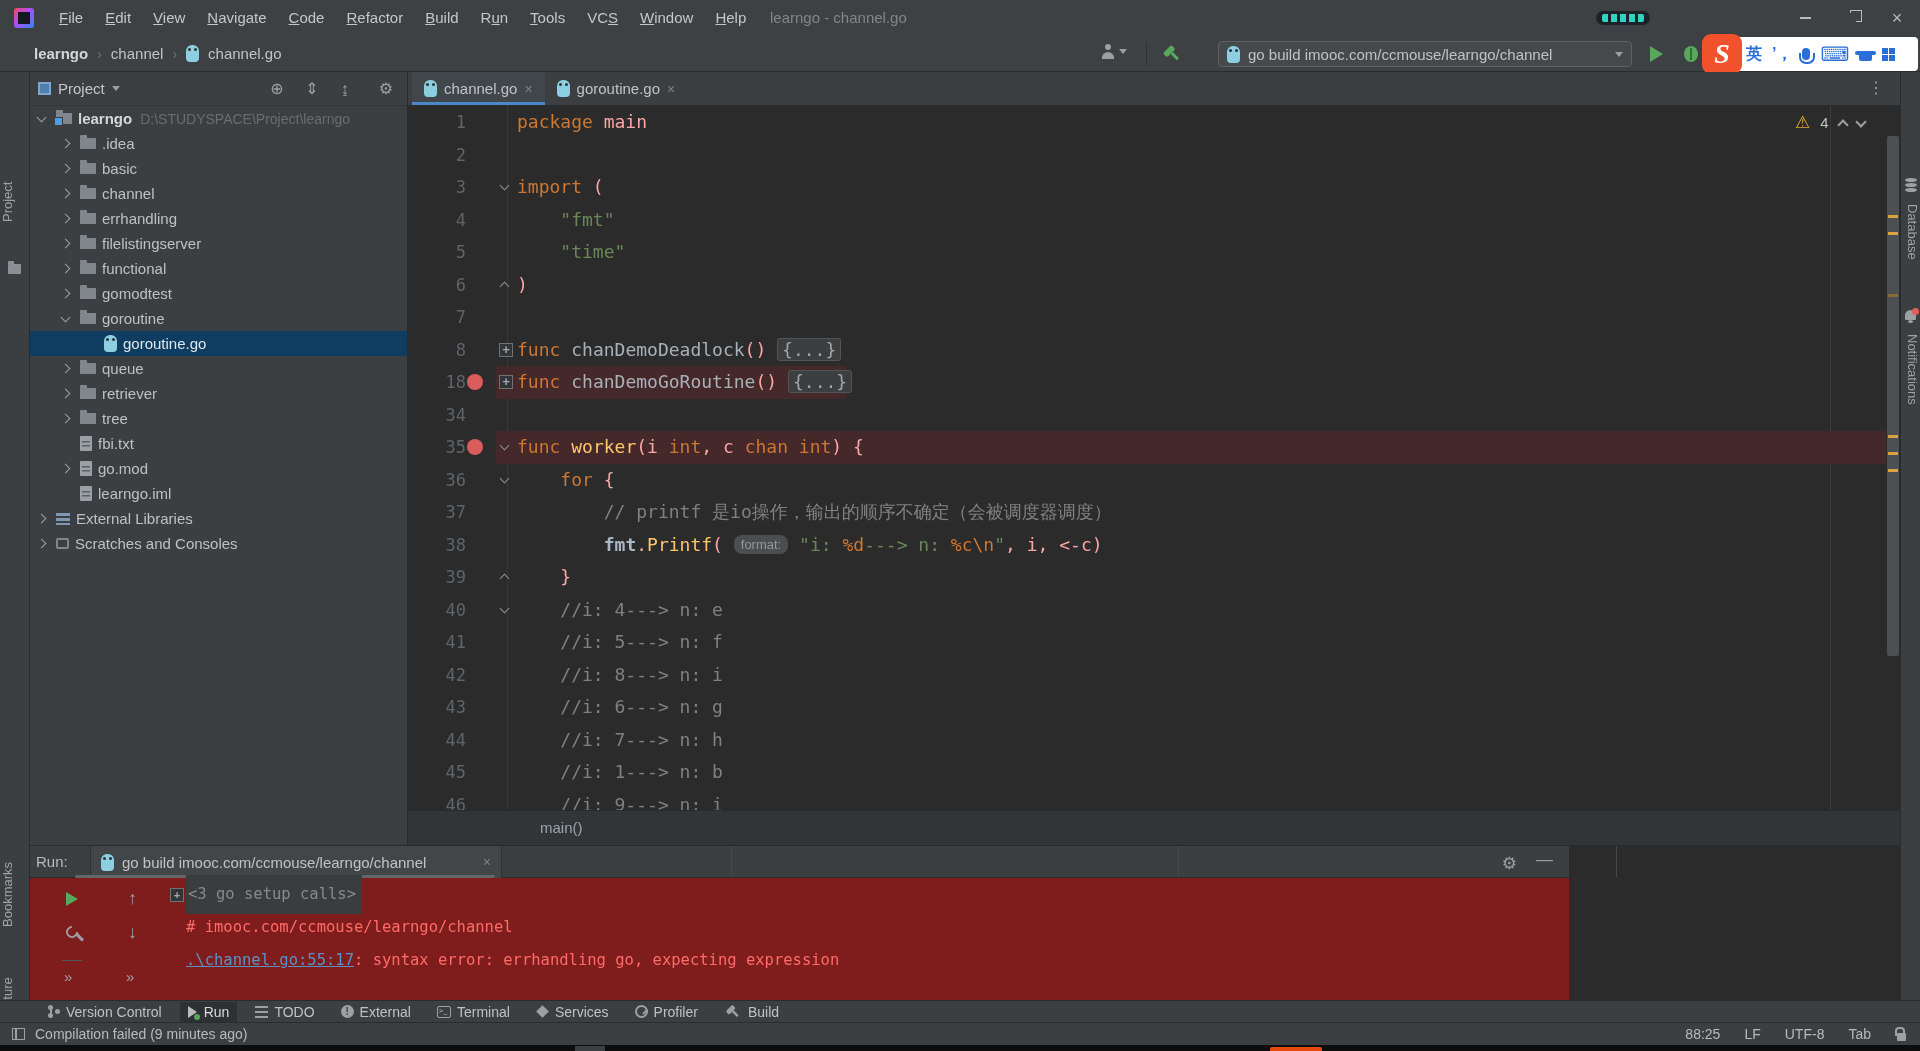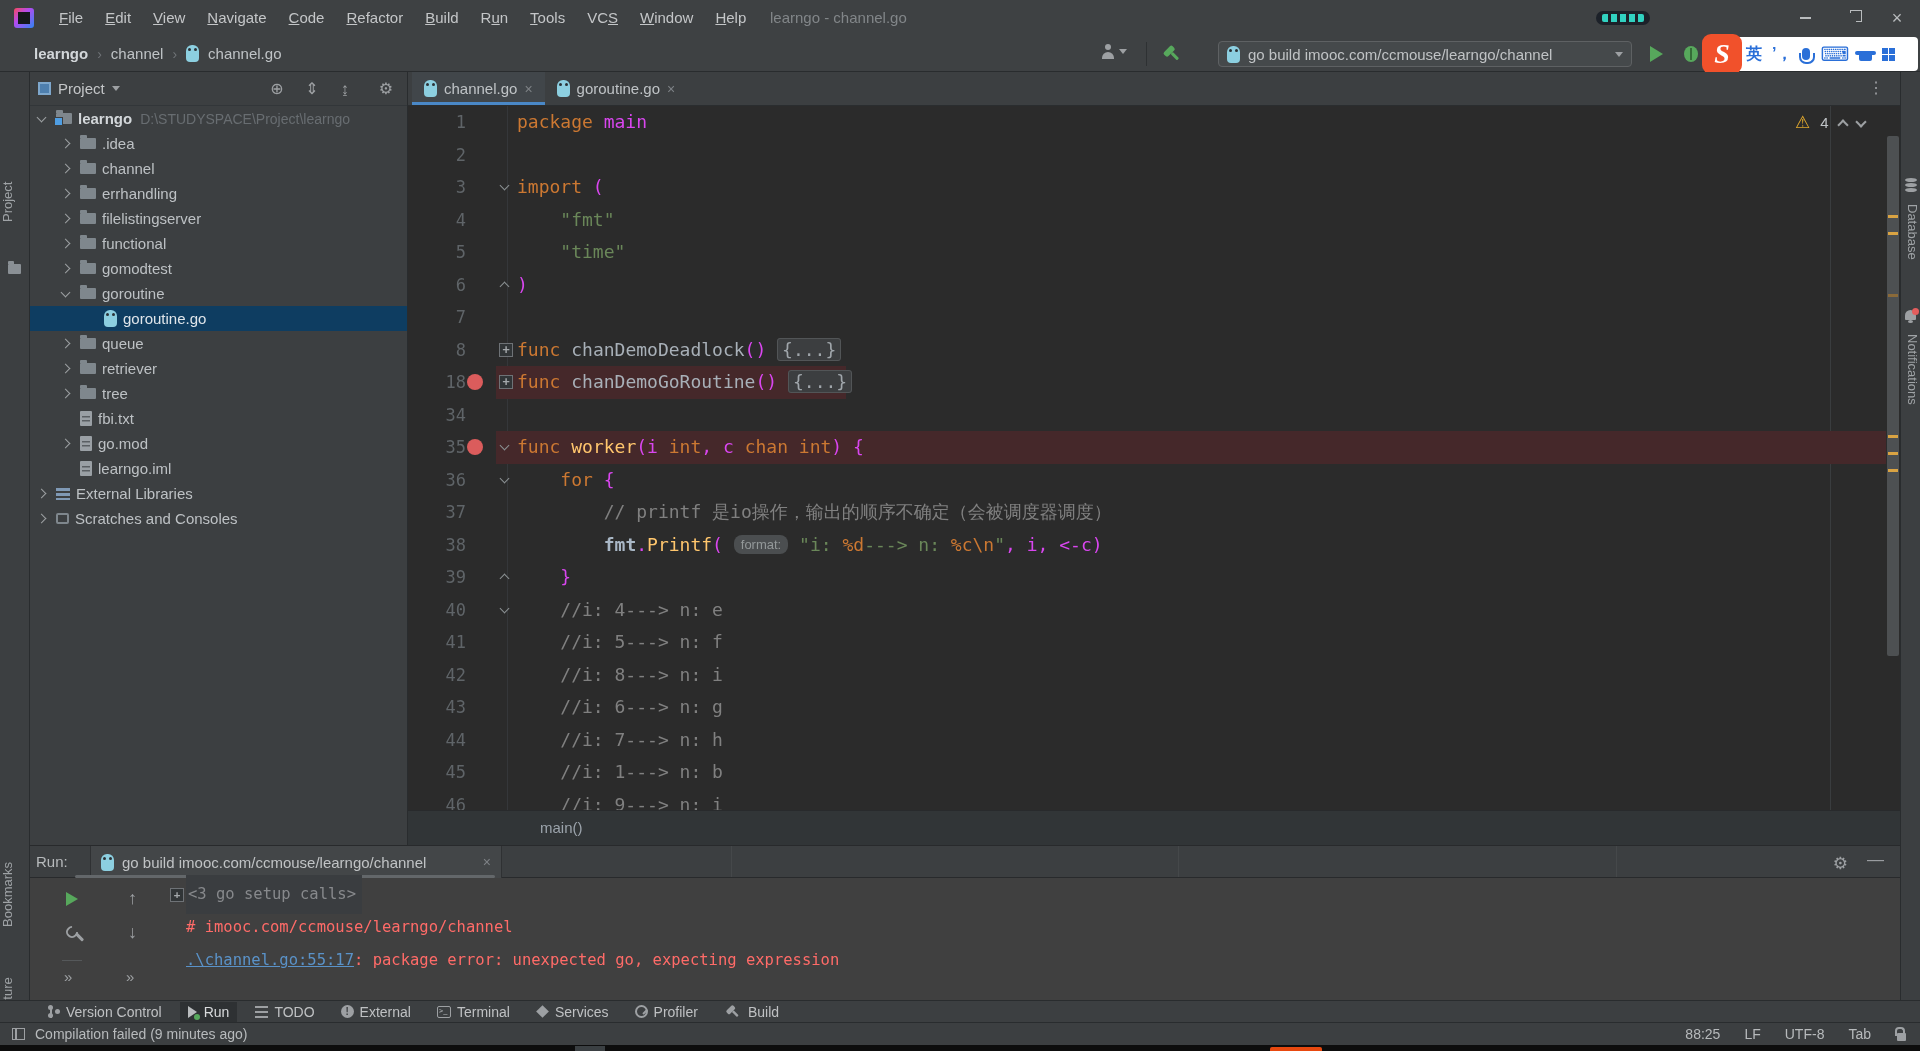--- a/index.html
+++ b/index.html
@@ -117,41 +117,41 @@
   .cl .num { position:absolute; left:0; width:58px; text-align:right; color:#5f6468; font-size:17px; }
   .cl .bp { position:absolute; left:59px; top:8px; width:16px; height:16px; border-radius:50%; background:#db5c5c; }
   .cl .content { position:absolute; left:109px; top:0; right:0; }
   .hl { position:absolute; top:0; bottom:0; background:#45282a; }
   .hl.full { left:88px; right:0; }
   .hl.partial { left:88px; width:350px; }
   .fold { position:absolute; }
   .fold.down { left:93px; top:11px; width:7px; height:7px; border-right:1.6px solid #8b9093; border-bottom:1.6px solid #8b9093; transform:rotate(45deg); }
   .fold.up { left:93px; top:14px; width:7px; height:7px; border-right:1.6px solid #8b9093; border-bottom:1.6px solid #8b9093; transform:rotate(-135deg); }
   .fold.plus { left:91px; top:9px; width:14px; height:14px; border:1px solid #6e7276; background:#313537; color:#a4a8ab; font:bold 12px/12px "DejaVu Sans Mono",monospace; text-align:center; }
-  .tok-kw { color:#cc7832;margin-top:35px; } .tok-pl { color:#d946ef; } .tok-plb { color:#a9b7c6; font-weight:bold; }
+  .tok-kw { color:#cc7832;margin-top:35px; } .tok-pl { color:#fca5a5; } .tok-plb { color:#a9b7c6; font-weight:bold; }
   .tok-str { color:#6a8759; } .tok-esc { color:#cc7832; } .tok-cmt { color:#808080; }
   .tok-fn { color:#ffc66d; } .tok-fng { color:#a8b0b8; }
   .tok-chip { background:#3c3e40; border:1px solid #525557; border-radius:3px; padding:0 4px; color:#a0a6ab; }
   .tok-hint { font-family:"Liberation Sans",sans-serif; font-size:13px; background:#4b4e50; color:#939899; border-radius:8px; padding:2px 7px; vertical-align:2px; }
 
   #warn-widget { position:absolute; left:1387px; top:40px; display:flex; align-items:center; gap:10px; }
   #warn-widget .wtri { color:#e0a82e; font-size:17px; }
   #warn-widget .wcount { color:#bfc3c6; font-size:15px; }
   .wchev { width:8px; height:8px; border-right:2px solid #9da0a3; border-bottom:2px solid #9da0a3; }
   .wchev.up { transform:rotate(-135deg); margin-top:4px; }
   .wchev.dn { transform:rotate(45deg); margin-top:-2px; }
 
   #stripe { position:absolute; top:34px; right:0; width:14px; height:704px; }
   #stripe-thumb { position:absolute; left:1px; width:12px; background:#4d5052; border-radius:2px; }
   .smark { position:absolute; left:2px; width:10px; height:3px; }
 
   #ebreadcrumb { position:absolute; left:0; right:0; bottom:0; height:35px; background:#313537; border-top:1px solid #282a2c; font-size:15px; color:#9ba3ab; line-height:34px; padding-left:132px; }
 
   
-  #run-panel { position:absolute; left:30px; top:845px; width:1870px; height:155px; background:#404040;text-decoration:underline; }
+  #run-panel { position:absolute; left:30px; top:845px; width:1539px; height:155px; background:#7f1d1d;text-decoration:underline; }
   #run-row { position:absolute; top:0; left:0; right:0; height:33px; background:#3c3f41; border-top:1px solid #282a2c; border-bottom:1px solid #282a2c; }
   #run-label { position:absolute; left:6px; top:0; line-height:32px; font-size:15px; color:#b7babc; }
   #run-tab { position:absolute; left:60px; top:0; height:32px; width:412px; background:#434648; border-left:1px solid #2f3133; border-right:1px solid #2f3133; display:flex; align-items:center; gap:8px; padding:0 10px; }
   #run-tab .rt-label { font-size:15px; color:#c0c3c5; flex:1; white-space:nowrap; overflow:hidden; }
   #run-scroll { position:absolute; left:45px; top:29px; width:420px; height:3px; background:#63676a; border-radius:2px; }
   .run-div { position:absolute; top:0; bottom:0; width:1px; background:#45484a; }
   #run-gear { position:absolute; right:52px; top:7px; color:#9da0a3; font-size:17px; }
   #run-gear::before { content:"\2699"; }
   #run-hide { position:absolute; right:16px; top:4px; color:#9da0a3; font-size:17px; }
 
@@ -290,20 +290,25 @@
       <div class="trow" style="padding-left: 8px;">
         <span class="ch down"></span>
         <span class="ticon ti-folder root"></span>
         <span class="lbl b">learngo</span>
         <span class="path">D:\STUDYSPACE\Project\learngo</span>
       </div>
       <div class="trow" style="padding-left: 32px;">
         <span class="ch right"></span>
         <span class="ticon ti-folder"></span>
         <span class="lbl">.idea</span>
+      </div>
+      <div class="trow" style="padding-left: 32px;">
+        <span class="ch right"></span>
+        <span class="ticon ti-folder"></span>
+        <span class="lbl">basic</span>
       </div>
       <div class="trow" style="padding-left: 32px;">
         <span class="ch right"></span>
         <span class="ticon ti-folder"></span>
         <span class="lbl">channel</span>
       </div>
       <div class="trow" style="padding-left: 32px;">
         <span class="ch right"></span>
         <span class="ticon ti-folder"></span>
         <span class="lbl">errhandling</span>
@@ -455,21 +460,21 @@
     <div id="rc-play" class="rc-icon"></div>
     <div id="rc-wrench" class="rc-icon wrench"></div>
     <div id="rc-sep" class="rc-icon"></div>
     <div id="rc-more1" class="rc-icon chev2">»</div>
     <div id="rc-up" class="rc-icon">↑</div>
     <div id="rc-dn" class="rc-icon">↓</div>
     <div id="rc-more2" class="rc-icon chev2">»</div>
     <div id="console-lines">
         <div class="cline"><span class="cfold">+</span><span class="c-dim">&lt;3 go setup calls&gt;</span></div>
         <div class="cline"><span class="c-err pad"># imooc.com/ccmouse/learngo/channel</span></div>
-        <div class="cline"><span class="c-link pad">.\channel.go:55:17</span><span class="c-err">: package error: unexpected go, expecting expression</span></div>
+        <div class="cline"><span class="c-link pad">.\channel.go:55:17</span><span class="c-err">: syntax error: errhandling go, expecting expression</span></div>
       </div>
   </div>
 </div>
 
 <div id="toolbar-bottom">
     <div class="tool-btn">
       <span class="tico ti-branch"></span>
       <span>Version Control</span>
     </div>
     <div class="tool-btn active">

